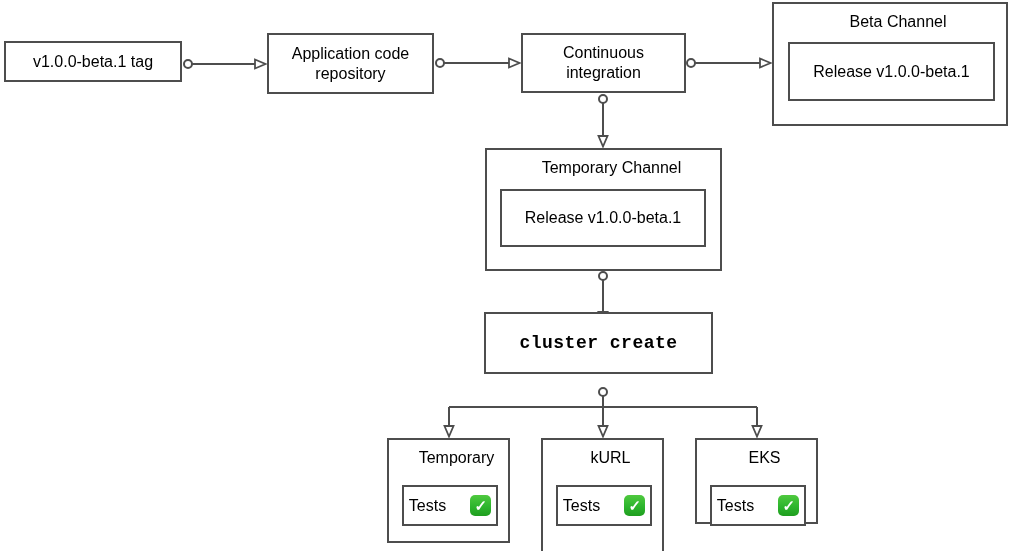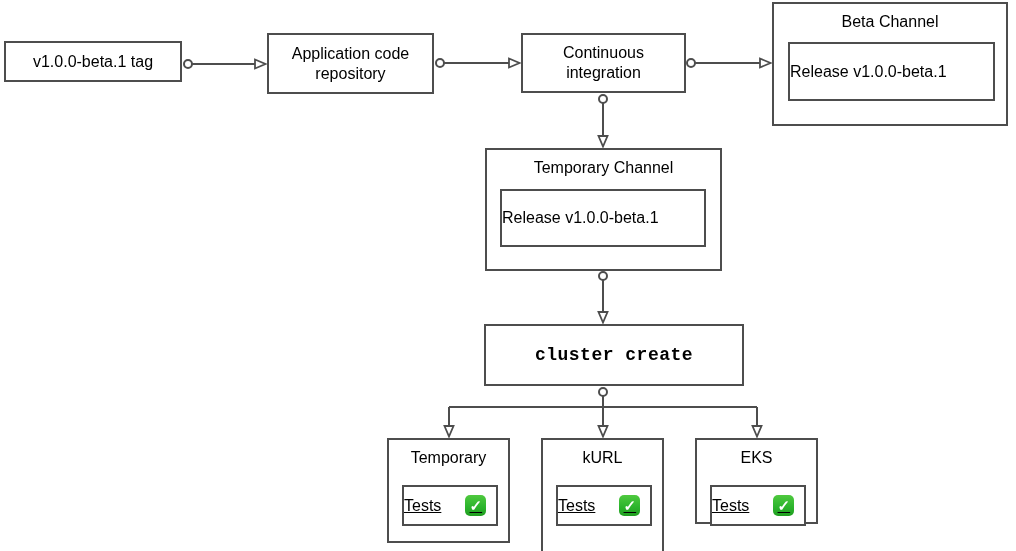--- a/index.html
+++ b/index.html
@@ -20,33 +20,33 @@
     display:flex;align-items:center;justify-content:center;
     text-align:center;font-size:16px;line-height:1.25;white-space:pre-line;
     z-index:2;
   }
   .container{
     position:absolute;box-sizing:border-box;background:var(--bg);
     border:2px solid var(--stroke);z-index:2;
   }
   .container .title{
     position:absolute;left:0;top:9px;width:100%;
-    text-align:center;font-size:16px;
+    text-align:center;font-size:16px;padding-left:8px;
   }
   .container .inner{
     position:absolute;box-sizing:border-box;background:var(--bg);
     border:2px solid var(--stroke);
-    display:flex;align-items:center;justify-content:flex-start;
+    display:flex;align-items:center;justify-content:center;
     text-align:center;font-size:16px;
   }
   .mono{
     font-family:"Liberation Mono","DejaVu Sans Mono",monospace;
     font-weight:bold;font-size:18px;letter-spacing:0.5px;white-space:nowrap;
   }
-  .tests{gap:24px;text-decoration:underline;}
+  .tests{gap:24px;}
   .check{
     display:inline-flex;align-items:center;justify-content:center;
     width:21px;height:21px;border-radius:5px;flex:0 0 auto;
     background:linear-gradient(180deg,#4fc93f 0%, var(--green) 55%, #1f9e1f 100%);
     color:#ffffff;font-size:15px;font-weight:bold;line-height:1;
   }
 </style>
 </head>
 <body>
 
@@ -116,21 +116,21 @@
     </div>
   </div>
 
   <div class="container" style="left:485px;top:148px;width:237px;height:123px">
     <div class="title">Temporary Channel</div>
     <div class="inner" style="left:13px;top:39px;width:206px;height:58px">
       <span>Release v1.0.0-beta.1</span>
     </div>
   </div>
 
-  <div class="node" style="left:484px;top:324px;width:260px;height:62px">
+  <div class="node" style="left:484px;top:312px;width:229px;height:62px">
     <span class="mono">cluster create</span>
   </div>
 
   <div class="container" style="left:387px;top:438px;width:123px;height:105px">
     <div class="title">Temporary</div>
     <div class="inner tests" style="left:13px;top:45px;width:96px;height:41px">
       <span>Tests</span>
       <span class="check">✓</span>
     </div>
   </div>

